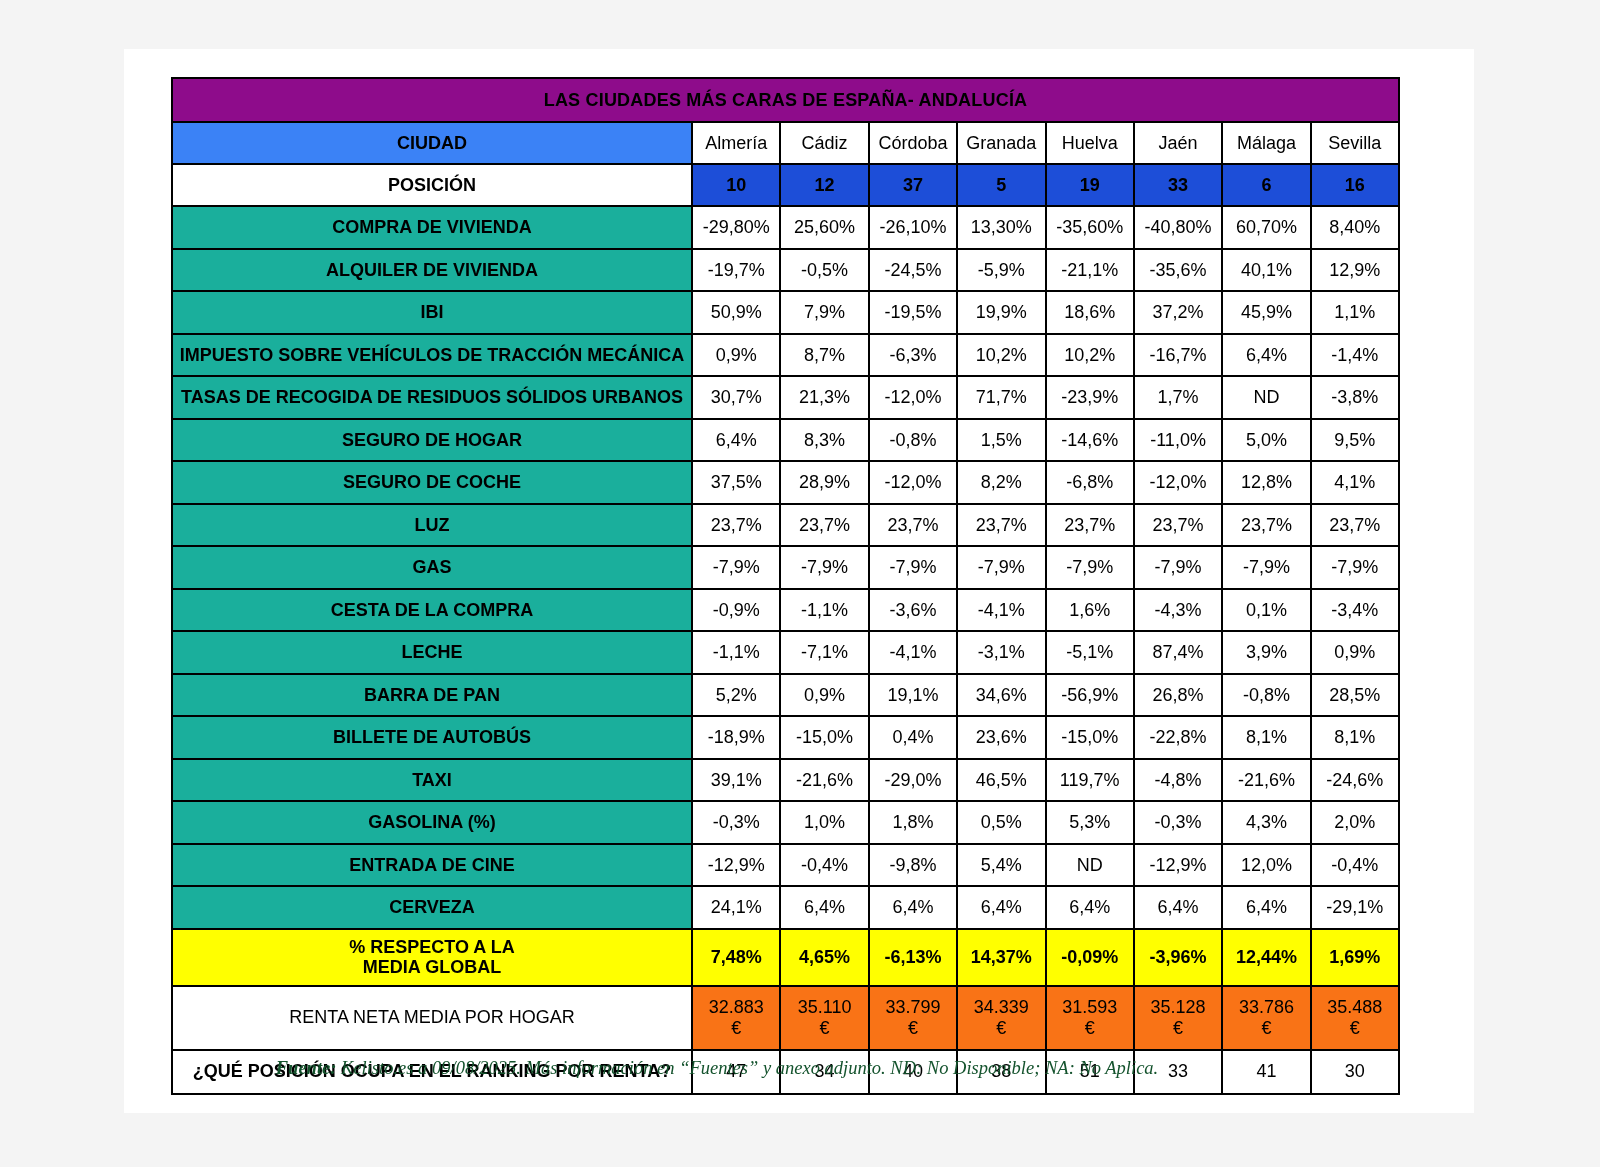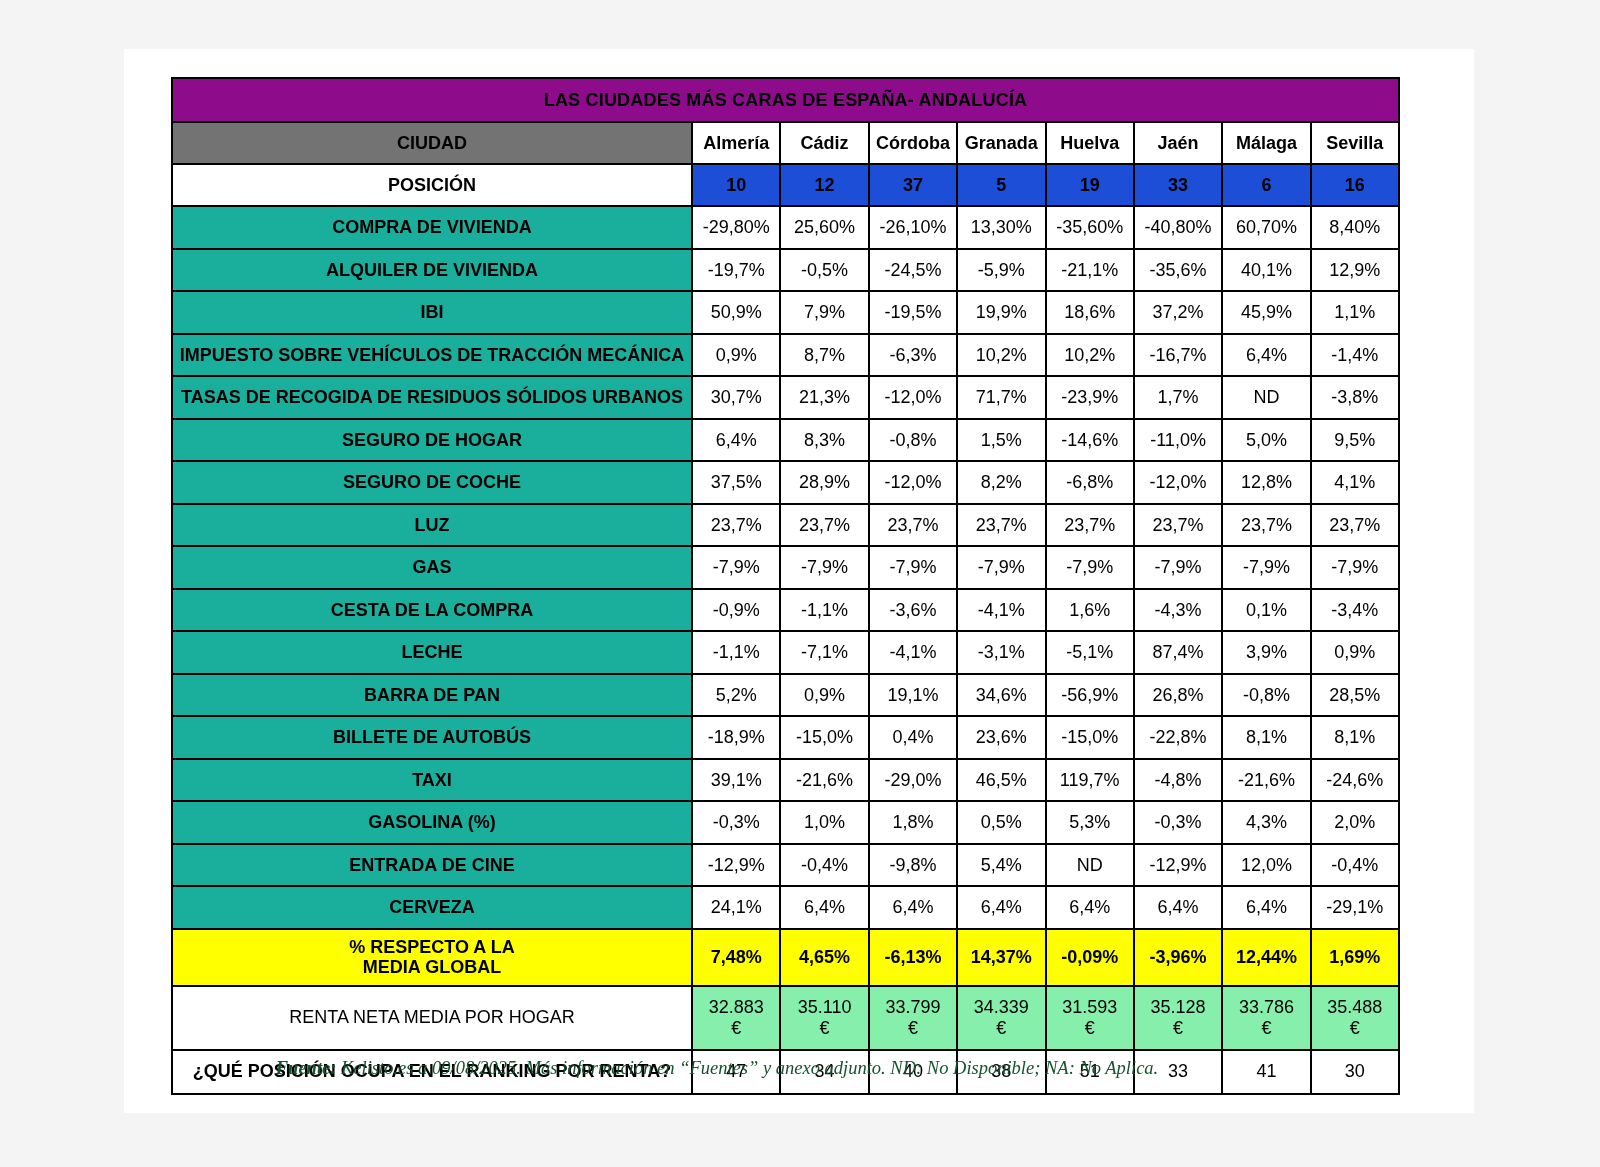--- a/index.html
+++ b/index.html
@@ -63,30 +63,30 @@
     color: #ffffff;
     font-weight: bold;
     font-size: 29px;
     letter-spacing: .2px;
     height: 42px;
     text-align: center;
   }
 
   
   td.rowhead-plain {
-    background: #737373;
+    background: #3b82f6;
     color: #000000;
     font-weight: bold;
     font-size: 19px;
     height: 40px;
   }
   td.city-head {
     background: #ffffff;
     color: #000000;
-    font-weight: bold;
+    font-weight: normal;
     font-size: 19px;
     height: 40px;
   }
 
   
   td.posicion-label {
     background: #ffffff;
     color: #000000;
     font-weight: bold;
     font-size: 19px;
@@ -137,21 +137,21 @@
 
   
   td.renta-label {
     background: #ffffff;
     color: #000000;
     font-weight: normal;
     font-size: 19px;
     height: 62px;
   }
   td.renta-val {
-    background: #86efac;
+    background: #f97316;
     color: #000000;
     font-size: 19px;
     height: 62px;
     white-space: normal;
     line-height: 1.22;
   }
 
   
   td.rank-label {
     background: #ffffff;

